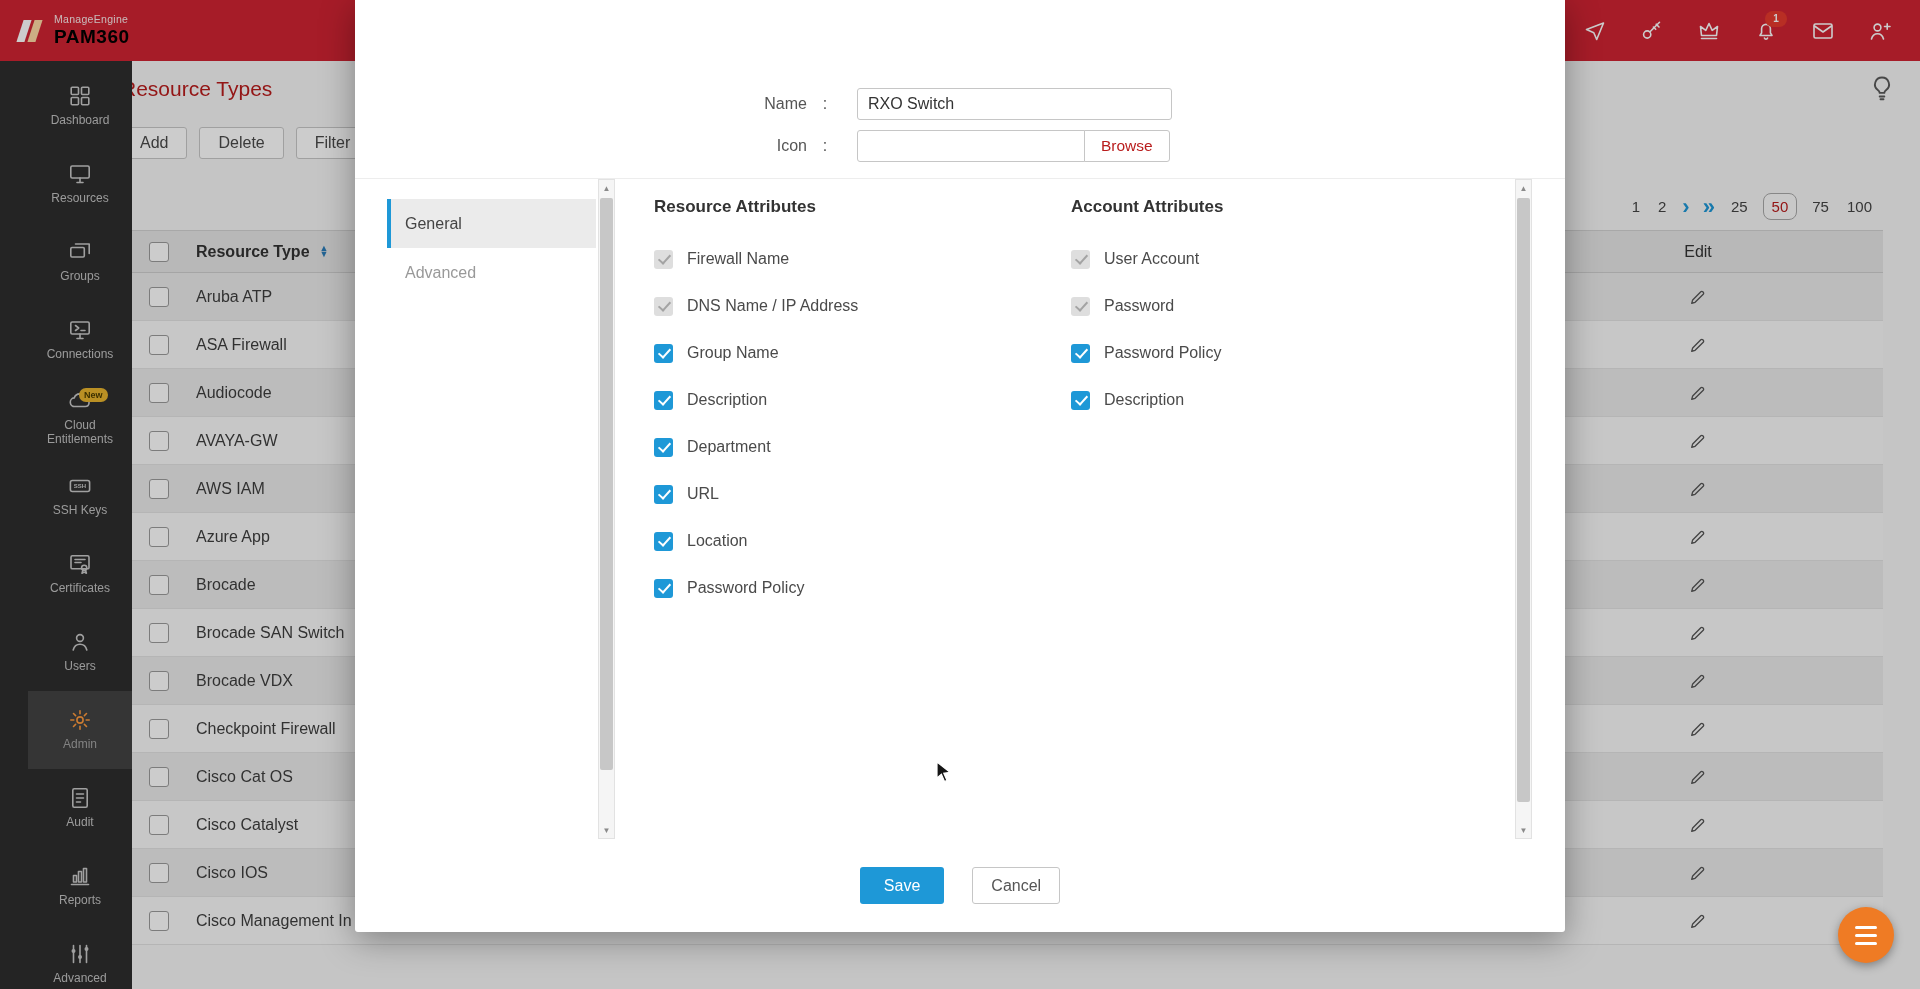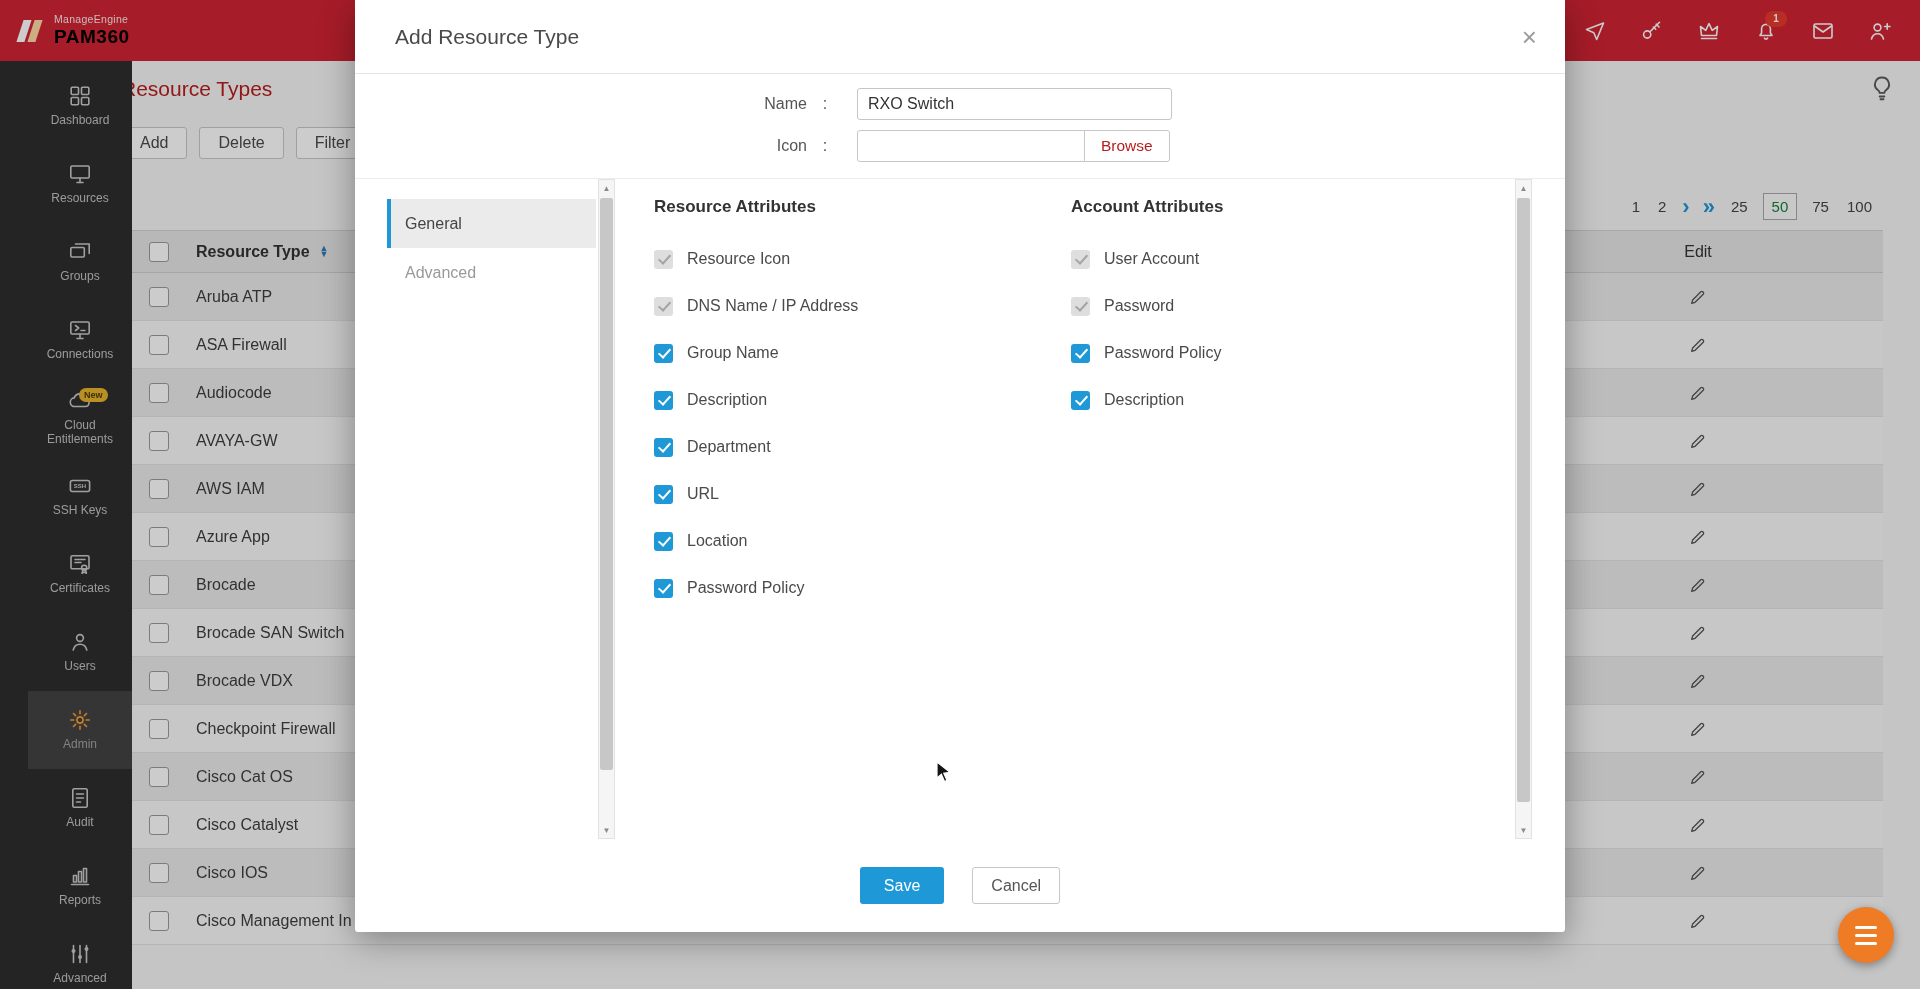--- a/index.html
+++ b/index.html
@@ -40,21 +40,21 @@
   .main{position:absolute;left:92px;top:61px;right:0;bottom:0;background:#f7f7f7;overflow:hidden;}
   .page-title{position:absolute;top:16px;left:29px;font-size:21px;font-weight:400;color:#b91c1c;}
   .bulb{position:absolute;top:13px;right:24px;width:28px;height:28px;color:#5a5a5a;cursor:pointer;}
   .bulb svg{width:28px;height:28px;}
   .toolbar{position:absolute;top:66px;left:29px;display:flex;gap:12px;}
   .tbtn{height:32px;padding:0 18px;background:#fff;border:1px solid #c9c9c9;border-radius:3px;
     font-size:16px;color:#4a4a4a;display:flex;align-items:center;cursor:pointer;font-family:inherit;}
   .pagination{position:absolute;top:132px;right:45px;display:flex;align-items:center;gap:13px;font-size:15px;color:#444;}
   .pg{cursor:pointer;padding:3px 3px;}
   .pg-arrow{color:var(--accent-blue,#1e98d7);font-size:22px;font-weight:700;line-height:.8;cursor:pointer;}
-  .pg.size.active{border:1px solid #a9a9a9;background:#fbfbfb;padding:4px 8px;border-radius:0;color:#15803d;}
+  .pg.size.active{border:1px solid #a9a9a9;background:#fbfbfb;padding:4px 8px;border-radius:8px;color:#b91c1c;}
 
   .table{position:absolute;left:29px;top:169px;width:1762px;}
   .thead{height:41px;background:#e6e6e6;border-top:1px solid #d2d2d2;border-bottom:1px solid #cfcfcf;
     display:flex;align-items:center;}
   .trow{height:47px;display:flex;align-items:center;border-bottom:1px solid #e3e3e3;}
   .trow.odd{background:#ececec;}
   .trow.even{background:#f9f9f9;}
   .c-check{width:75px;display:flex;align-items:center;padding-left:28px;box-sizing:border-box;flex:none;}
   .cb{width:18px;height:18px;border:1.5px solid #9b9b9b;border-radius:3px;background:#fff;cursor:pointer;}
   .c-name{flex:1;font-size:16px;color:#3e3e3e;display:flex;align-items:center;gap:10px;}
@@ -521,24 +521,20 @@
               </span>
             </div>
           </div>
         </div>
     </div>
   </main>
 
   <div class="overlay"></div>
 
   <section class="modal">
-    <div class="modal-head">
-      <div class="modal-title">Add Resource Type</div>
-      <span class="modal-close">×</span>
-    </div>
 
     <div class="fields">
       <div class="field-row">
         <span class="field-label">Name</span>
         <span class="field-colon">:</span>
         <input class="f-input name-input" value="RXO Switch" style="">
       </div>
       <div class="field-row">
         <span class="field-label">Icon</span>
         <span class="field-colon">:</span>
@@ -556,21 +552,21 @@
       <div class="vscroll left">
         <span class="varr up">▲</span>
         <span class="vthumb"></span>
         <span class="varr down">▼</span>
       </div>
 
       <div class="sec sec0">
           <div class="sec-heading">Resource Attributes</div>
           <label class="attr-item">
             <span class="mcb checked disabled"></span>
-            <span class="attr-label">Resource Icon</span>
+            <span class="attr-label">Firewall Name</span>
           </label>
           <label class="attr-item">
             <span class="mcb checked disabled"></span>
             <span class="attr-label">DNS Name / IP Address</span>
           </label>
           <label class="attr-item">
             <span class="mcb checked"></span>
             <span class="attr-label">Group Name</span>
           </label>
           <label class="attr-item">

